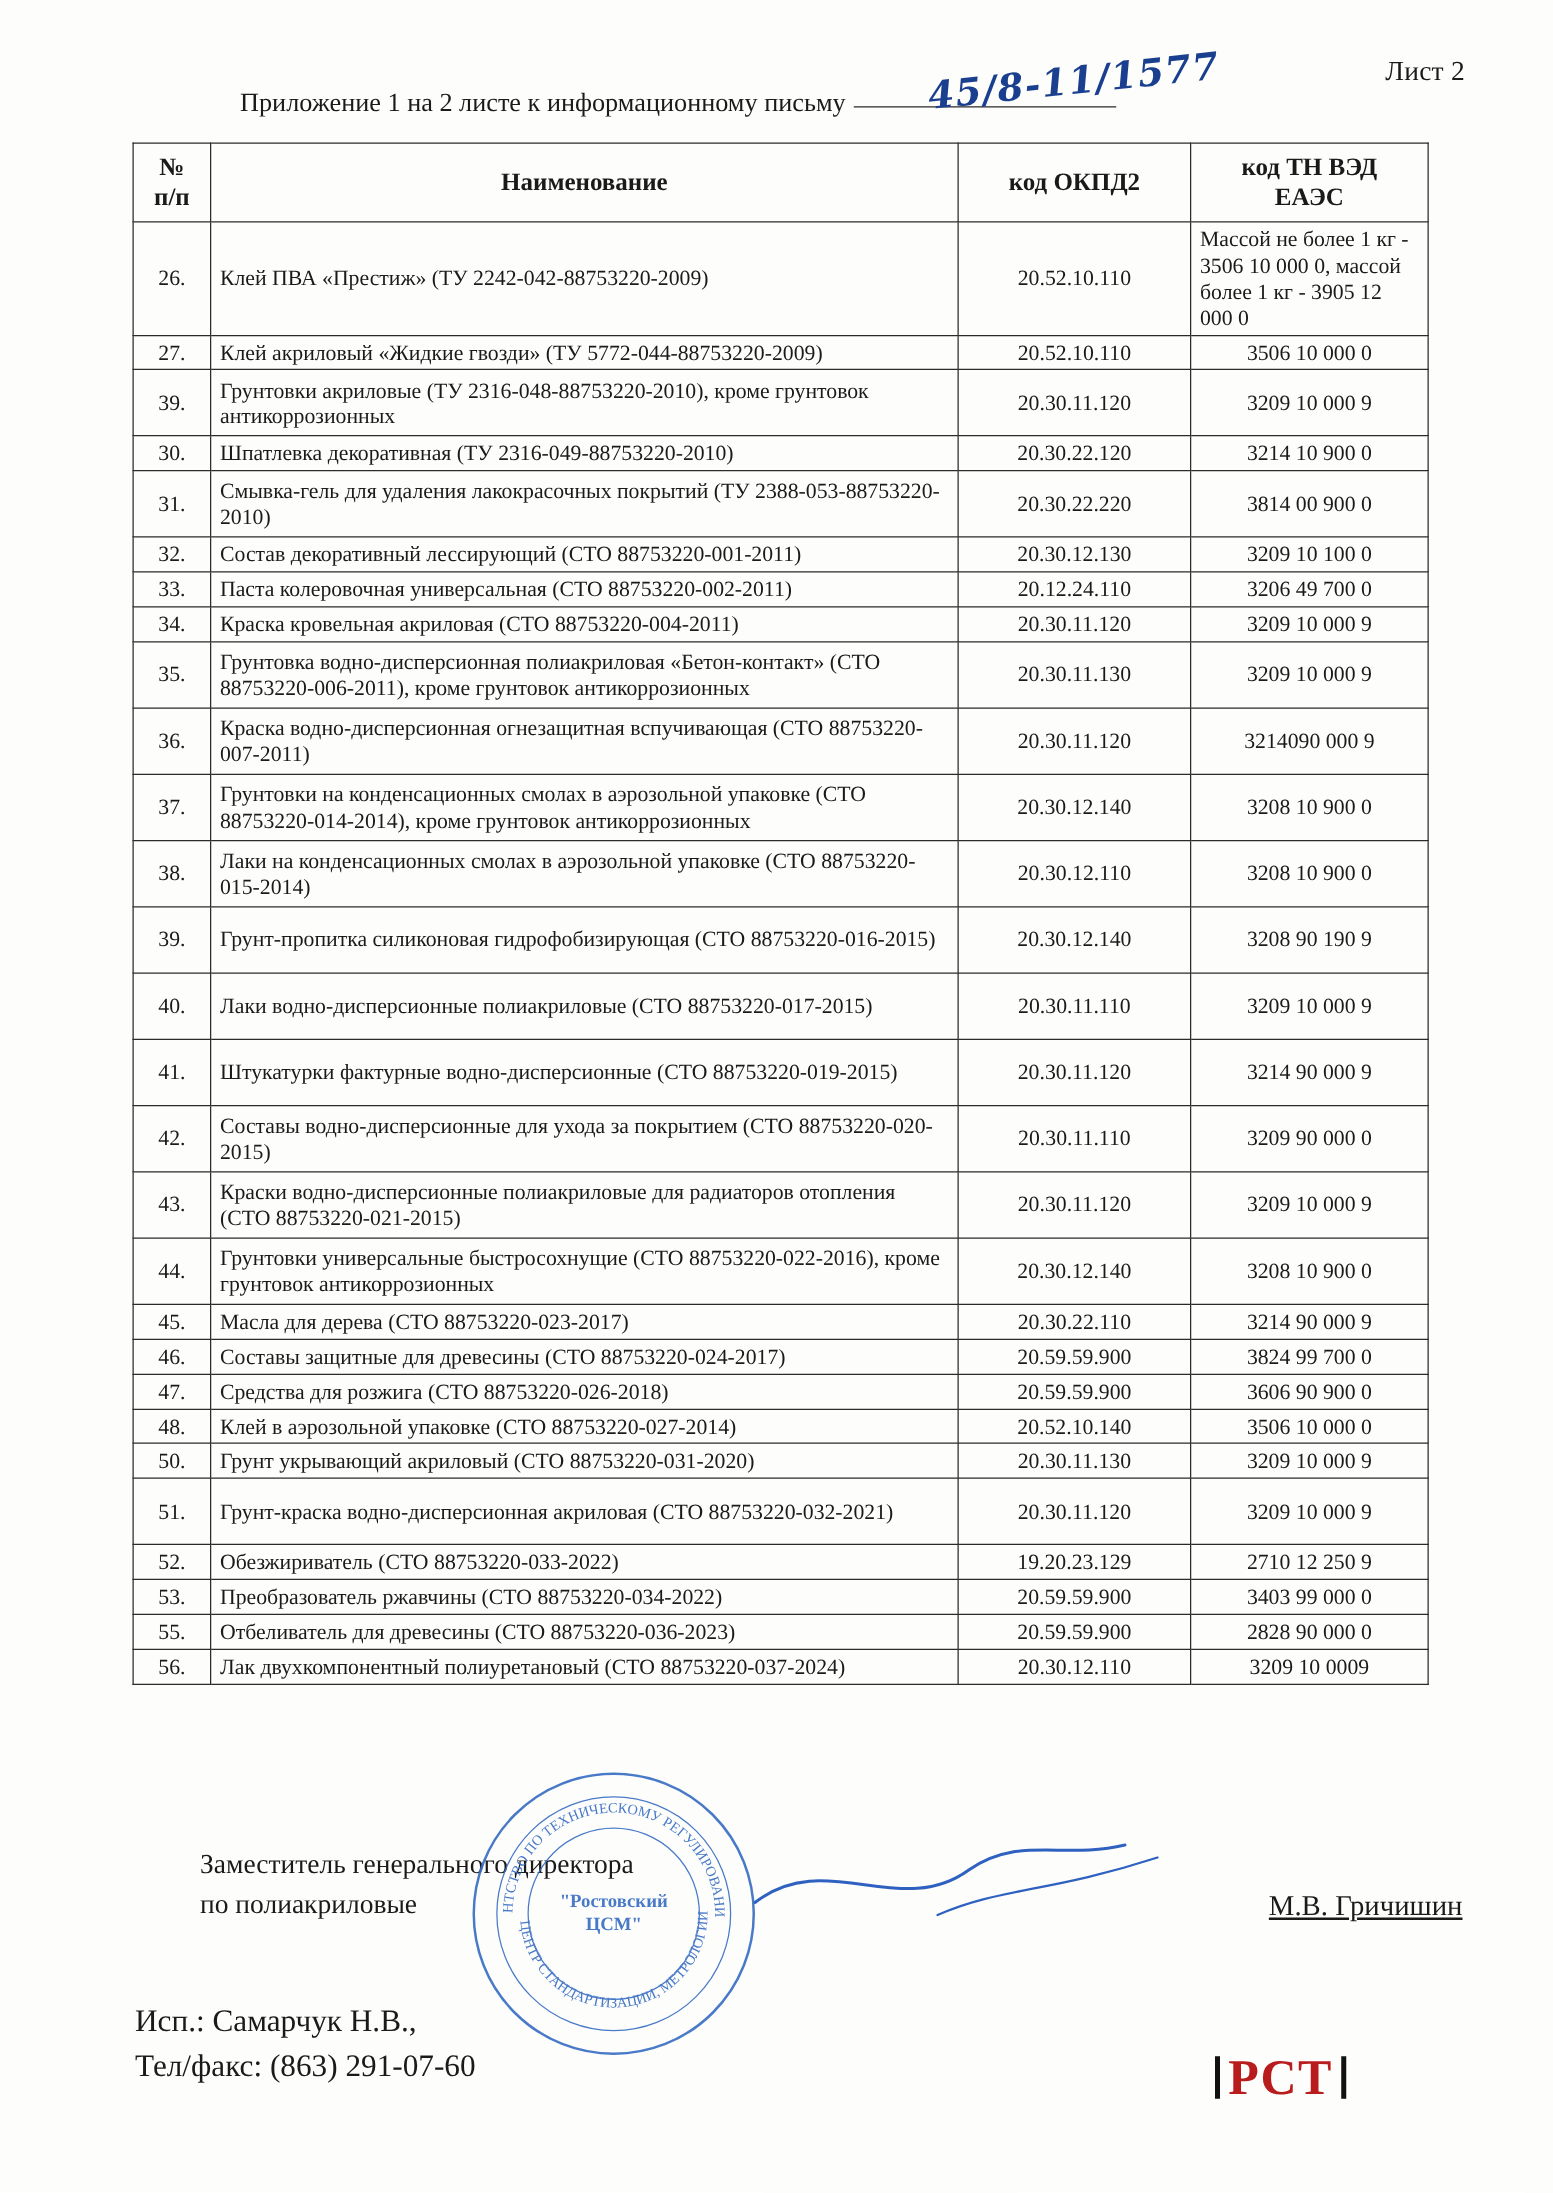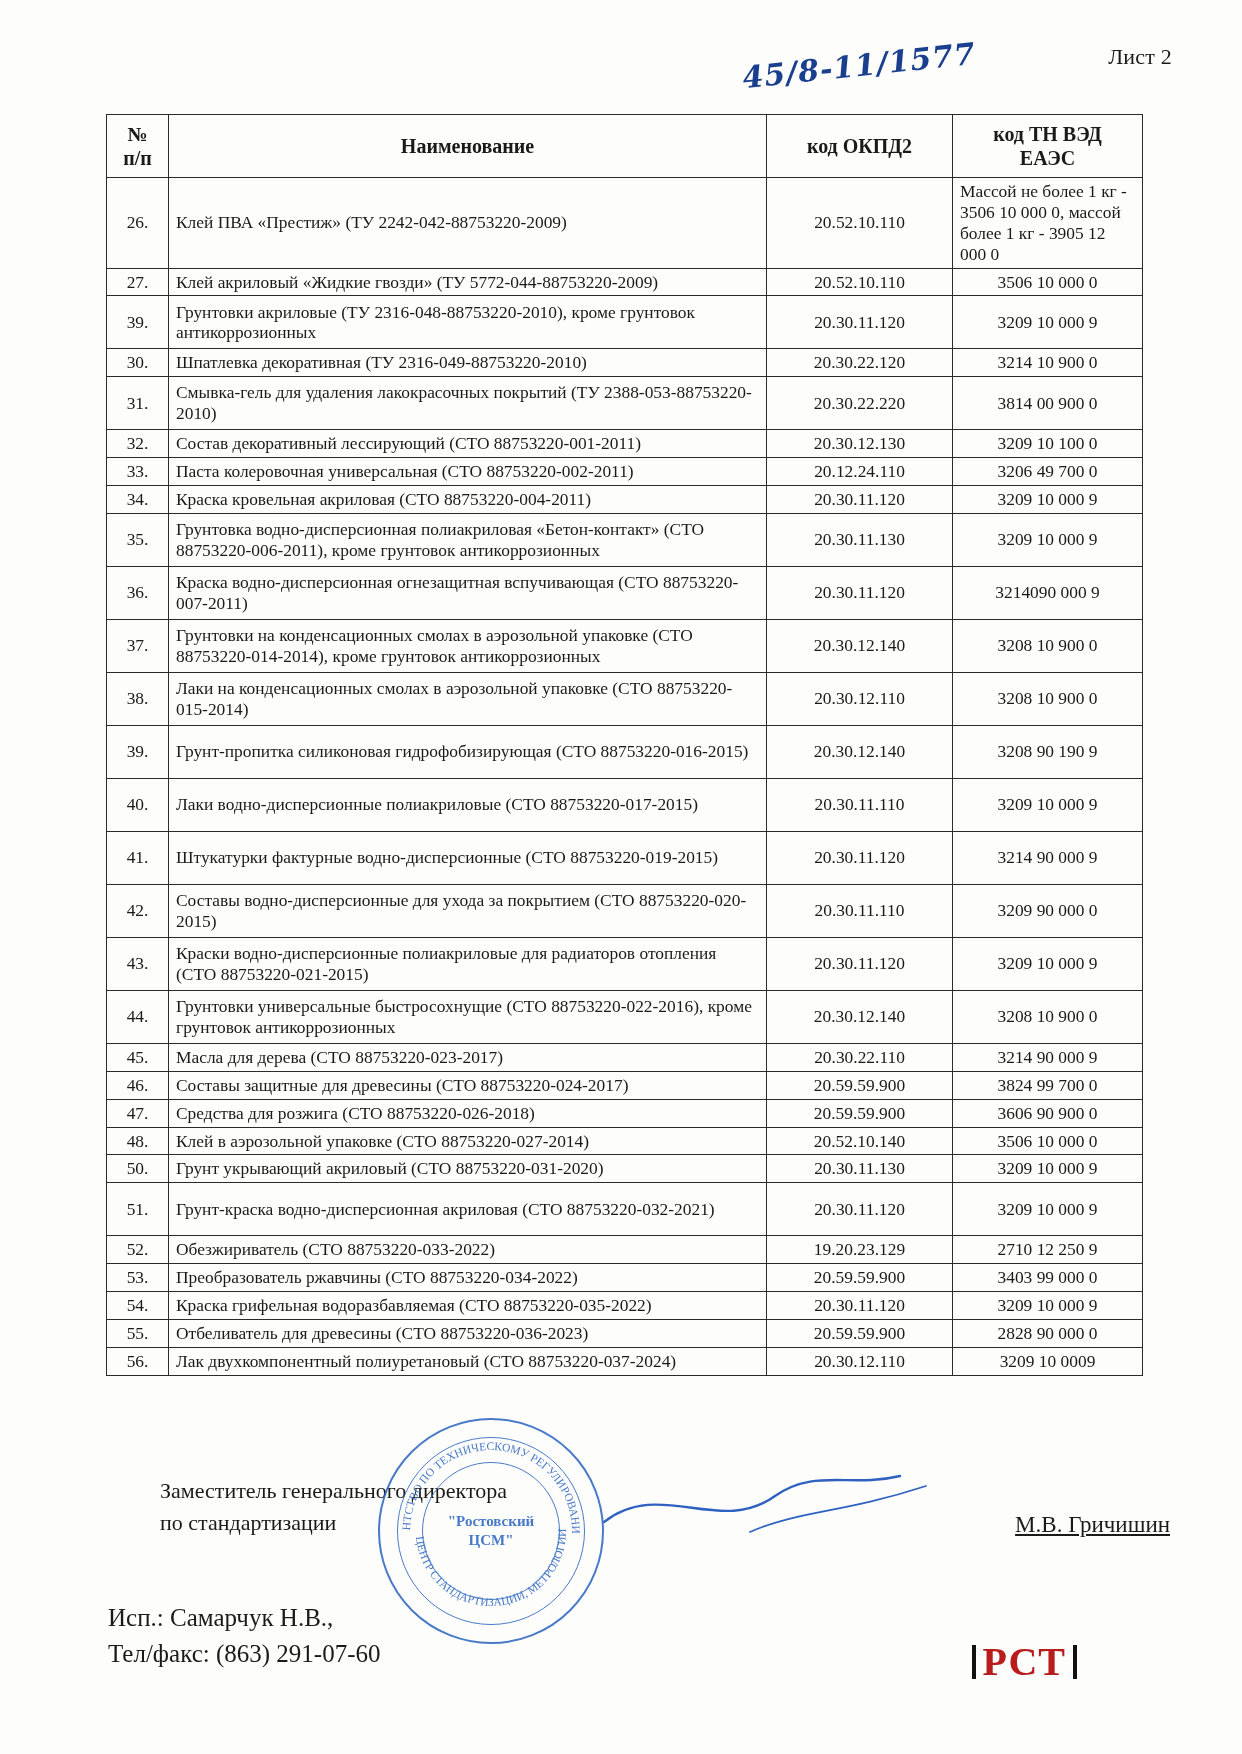--- a/index.html
+++ b/index.html
@@ -218,20 +218,23 @@
   .barcode i.tall { height: 26px; }
   .barcode i.gap { background: transparent; width: 12px; }
 </style>
 </head>
 <body>
 
 <div class="page">
 
   <div class="sheet-label">Лист 2</div>
 
+  <div class="appendix-line">
+    <span>Приложение 1 на 2 листе к информационному письму</span><span class="rule"></span>
+  </div>
 
   <div class="handwritten">45/8-11/1577</div>
 
   <table class="doc">
     <colgroup>
       <col class="c-num">
         <col class="c-name">
         <col class="c-okpd">
         <col class="c-tnved">
     </colgroup>
@@ -400,43 +403,37 @@
           <td class="code">19.20.23.129</td>
           <td class="code">2710 12 250 9</td>
         </tr>
         <tr>
           <td class="num">53.</td>
           <td class="name mid">Преобразователь ржавчины (СТО 88753220-034-2022)</td>
           <td class="code">20.59.59.900</td>
           <td class="code">3403 99 000 0</td>
         </tr>
         <tr>
-          <td class="num">54.</td>
-          <td class="name mid">Краска грифельная водоразбавляемая (СТО 88753220-035-2022)</td>
-          <td class="code">20.30.11.120</td>
-          <td class="code">3209 10 000 9</td>
-        </tr>
-        <tr>
           <td class="num">55.</td>
           <td class="name mid">Отбеливатель для древесины (СТО 88753220-036-2023)</td>
           <td class="code">20.59.59.900</td>
           <td class="code">2828 90 000 0</td>
         </tr>
         <tr>
           <td class="num">56.</td>
           <td class="name mid">Лак двухкомпонентный полиуретановый (СТО 88753220-037-2024)</td>
           <td class="code">20.30.12.110</td>
           <td class="code">3209 10 0009</td>
         </tr>
       </tbody>
   </table>
 
   <div class="sig-title">
     <div>Заместитель генерального директора</div>
-    <div>по стандартизации</div>
+    <div>по полиакриловые</div>
   </div>
 
   <svg class="sig-stroke" viewBox="0 0 330 70">
     <path d="M4 52 C 60 8, 120 66, 175 26 C 215 -2, 250 18, 300 6" fill="none" stroke="#2f62c0" stroke-width="2.4" stroke-linecap="round"></path>
     <path d="M150 62 C 200 40, 240 44, 326 16" fill="none" stroke="#2f62c0" stroke-width="1.8" stroke-linecap="round"></path>
   </svg>
 
   <div class="sig-name">М.В. Гричишин</div>
 
   <div class="stamp">

